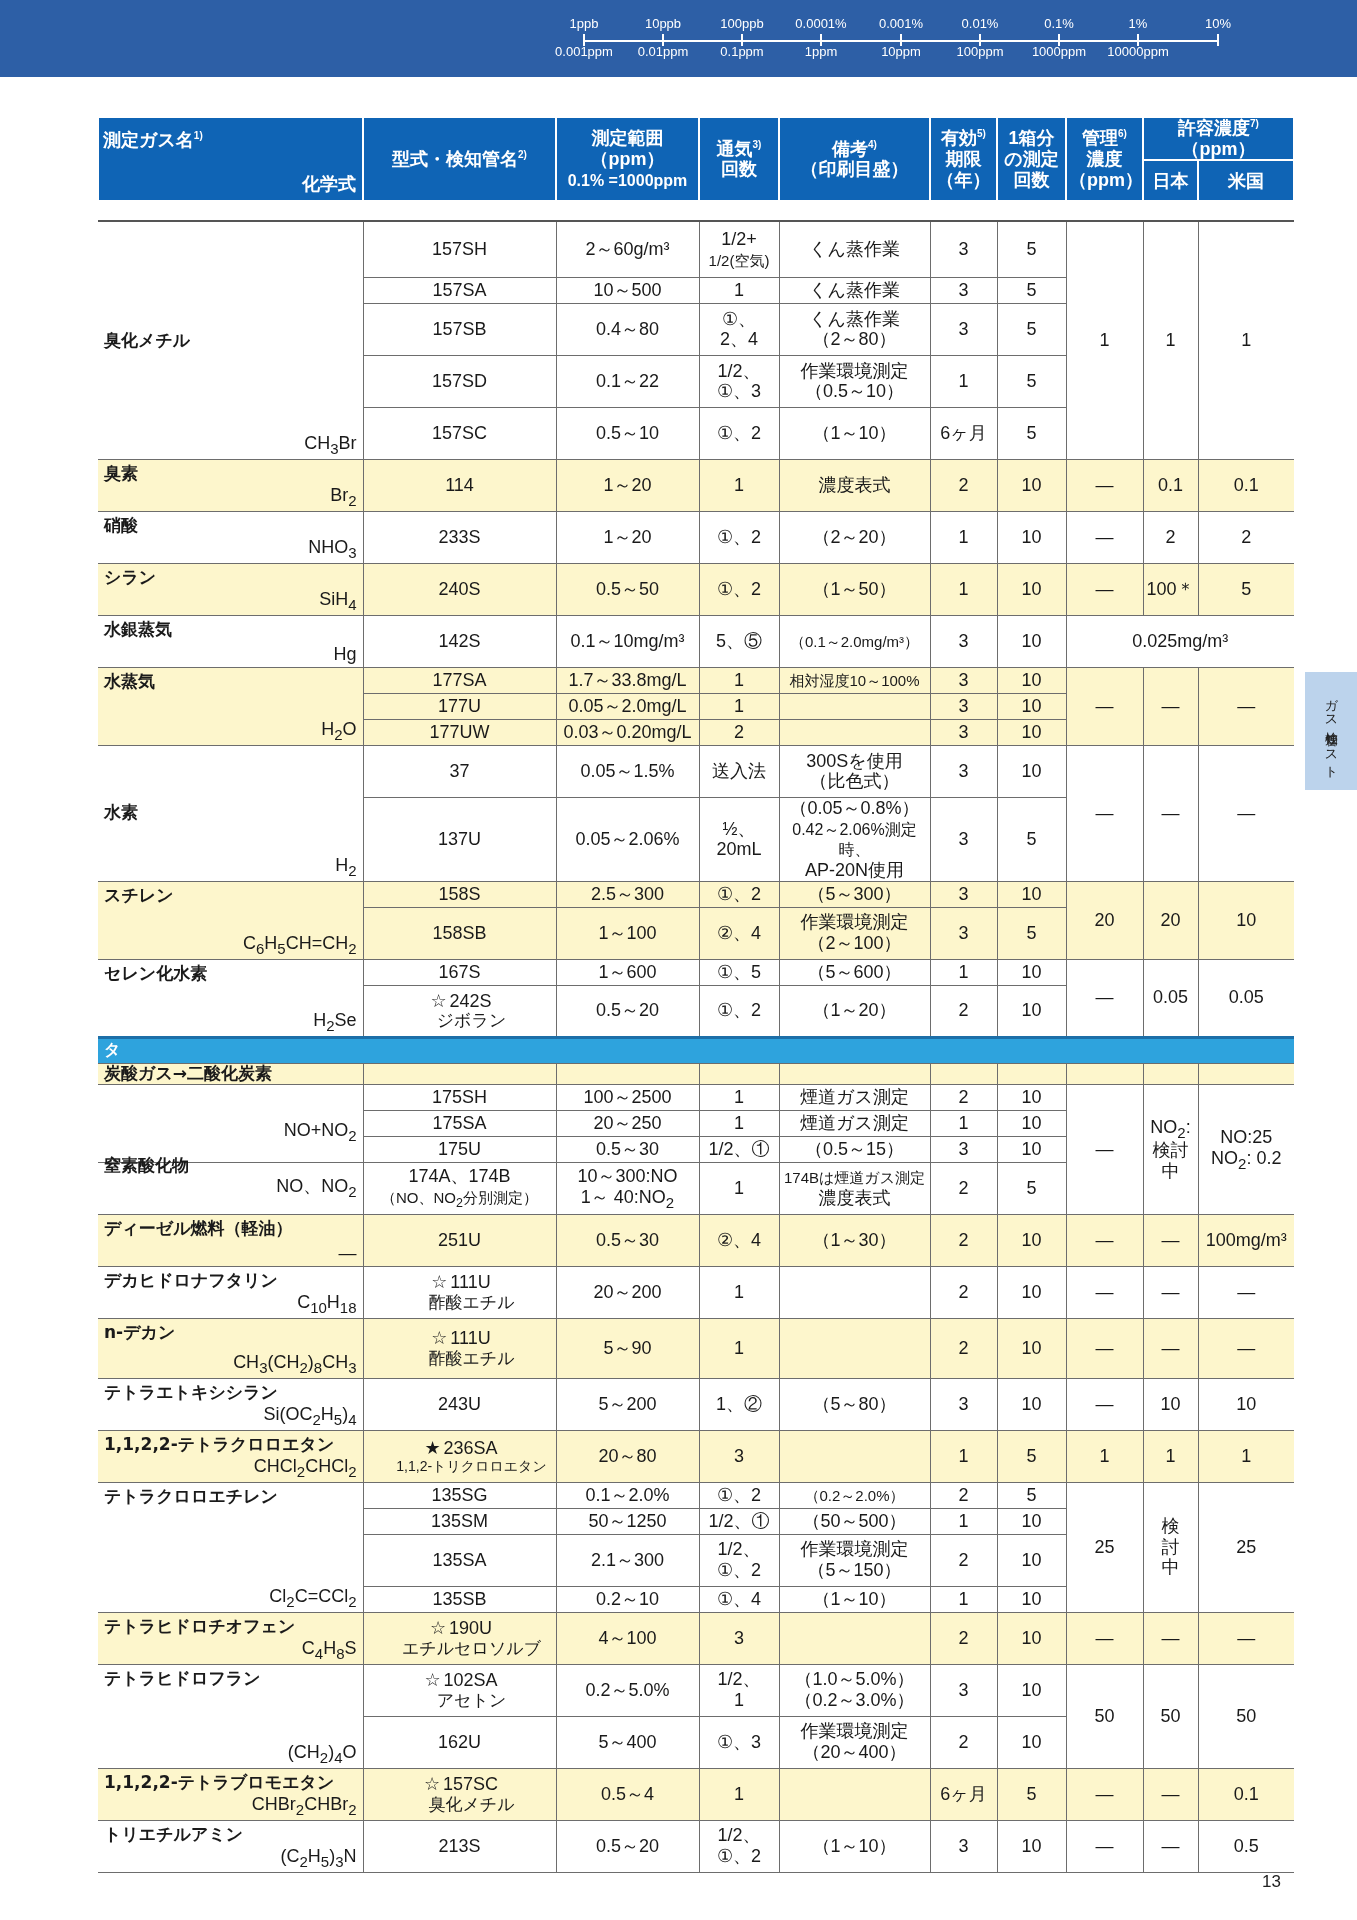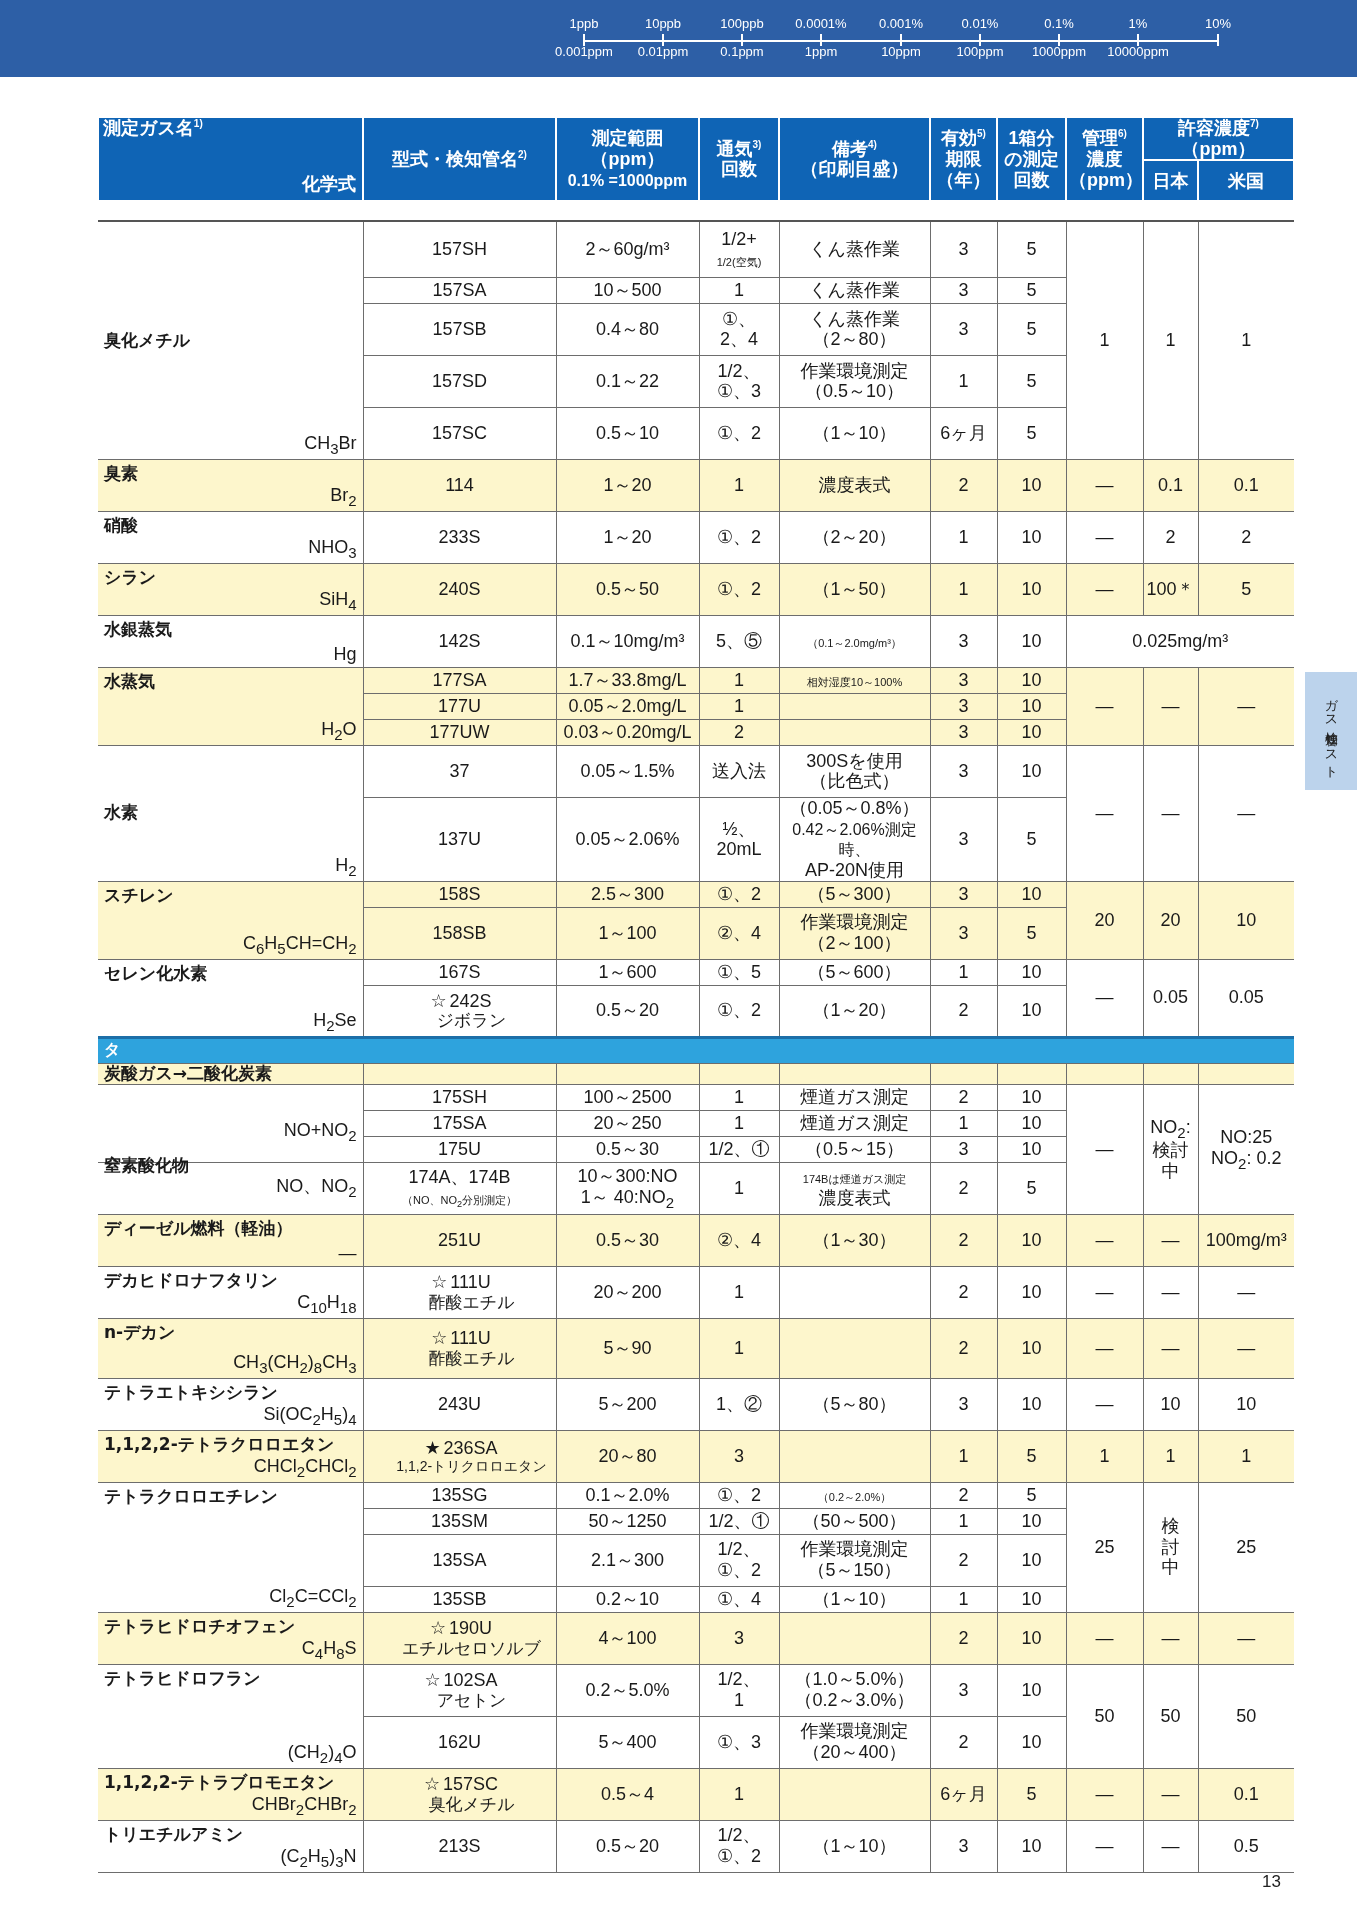--- a/index.html
+++ b/index.html
@@ -19,34 +19,34 @@
 
   .pagenum { position: absolute; left: 1262px; top: 1872px; font-size: 17px; color: #222; font-family: "Liberation Sans", sans-serif; }
 
   table.main { position: absolute; left: 97px; top: 116px; width: 1196px; border-collapse: collapse; table-layout: fixed; font-family: "Liberation Sans", sans-serif; }
   table.main td, table.main th { border: 1.5px solid #6d6d6d; font-size: 18px; text-align: center; vertical-align: middle; line-height: 1.15; padding: 0 2px; }
   table.main td:first-child { border-left: none; margin-left: 32px; }
   table.main td:last-child { border-right: none; }
 
   thead th { background: #0f64b5; color: #fff; font-weight: bold; font-size: 16px; border: 2px solid #fff !important; line-height: 1.2; }
   thead th.gasname { text-align: left; position: relative; padding: 0; }
-  thead th.gasname .g1 { position: absolute; left: 4px; top: 0; }
+  thead th.gasname .g1 { position: absolute; left: 4px; top: 12px; }
   thead th.gasname .g2 { position: absolute; right: 6px; bottom: 6px; }
   thead sup { font-size: 10px; }
   tr.spacer td { border: none; height: 20px; background: #fff; border-bottom: 2px solid #555; }
 
   td.name { text-align: left; position: relative; padding: 0; }
   td.name .n { position: absolute; left: 6px; top: 4px; font-weight: bold; font-size: 17px; font-family: "DejaVu Sans", sans-serif; white-space: nowrap; }
   td.name .f { position: absolute; right: 6px; bottom: 2px; font-size: 18px; white-space: nowrap; }
   td.name .nc { position: absolute; left: 6px; top: 50%; transform: translateY(-50%); font-weight: bold; font-size: 17px; font-family: "DejaVu Sans", sans-serif; white-space: nowrap; }
   td.model { text-align: left; padding-left: 8px; white-space: nowrap; }
   td.model .sub { display: block; font-size: 17px; padding-left: 24px; }
   td.model .subs { display: block; font-size: 14px; padding-left: 24px; }
   td.model .star { display: inline-block; width: 22px; }
-  .small { font-size: 11px; }
+  .small { font-size: 15px; }
   .xs { font-size: 16px; }
   .y { background: #f9a8d4; }
   tr.y td { background: #fdf6cc; }
   tr.section td { background: #2ea3dd; color: #fff; font-weight: bold; text-align: left; padding-left: 6px; border: none; height: 26px; font-size: 16px; border-top: 3px solid #1d6fa8; }
   td.nb { border-top: none !important; }
   td.nbb { border-bottom: none !important; }
 </style>
 </head>
 <body>
 

